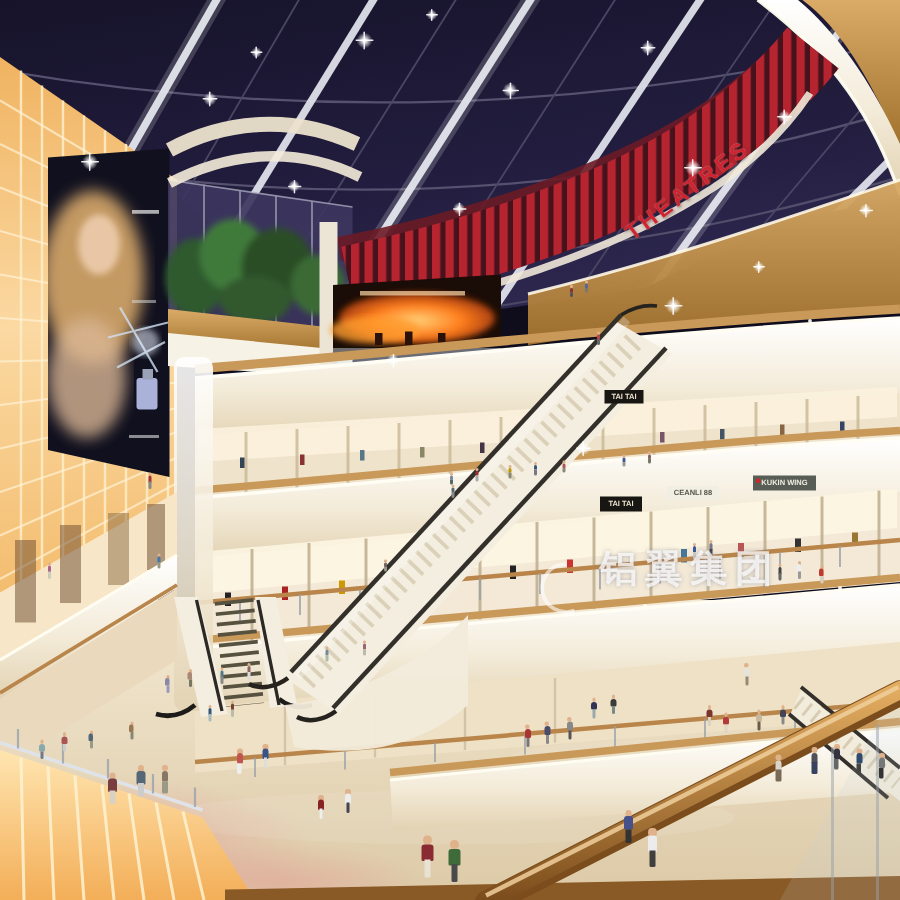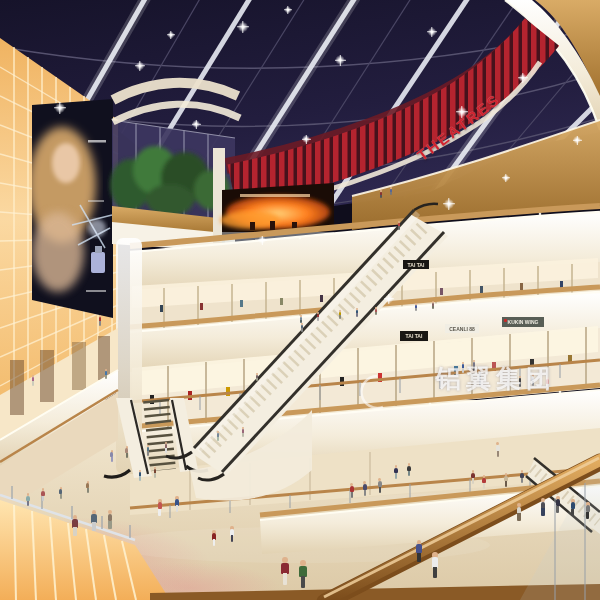--- a/index.html
+++ b/index.html
@@ -10,21 +10,21 @@
         font-weight:bold;overflow:hidden;white-space:nowrap;}
   .sign-dark{background:#181613;color:#e9e1ce;}
   .sign-light{background:#f1eee4;color:#5a564c;}
   .sign-grey{background:#585e56;color:#efece2;position:relative;}
   .sign-grey::before{content:"";position:absolute;left:2px;top:2px;width:3px;height:3px;
         background:#c62a2a;border-radius:1px;}
   #theatres-sign{z-index:32;transform:rotate(-37deg);transform-origin:left bottom;
         font-size:15px;font-weight:bold;letter-spacing:2.5px;color:#d0232f;
         text-shadow:0 0 1px rgba(255,235,235,.6),0 1px 2px rgba(40,0,0,.5);}
   #watermark{z-index:40;font-size:25px;font-weight:bold;letter-spacing:5px;
-        color:rgba(255,255,255,.75);text-shadow:0 0 3px rgba(120,120,140,.5);margin-left:36px;}
+        color:rgba(255,255,255,.75);text-shadow:0 0 3px rgba(120,120,140,.5);}
   .person{position:absolute;z-index:25;}
   .person i{display:block;width:56%;margin:0 22%;background:#dfb28c;border-radius:50%;}
   .person b,.person u{position:absolute;text-decoration:none;}
   .person b{left:14%;width:72%;border-radius:2px 2px 1px 1px;}
   .person u{left:26%;width:48%;border-radius:0 0 1px 1px;}
   .sparkle{position:absolute;z-index:20;transform:translate(-50%,-50%);
         background:radial-gradient(circle,rgba(255,255,255,.95) 12%,rgba(255,255,255,0) 62%);}
   .sparkle::before,.sparkle::after{content:"";position:absolute;left:50%;top:50%;
         background:rgba(255,255,255,.9);transform:translate(-50%,-50%);border-radius:2px;}
   .sparkle::before{width:100%;height:1.4px;}

